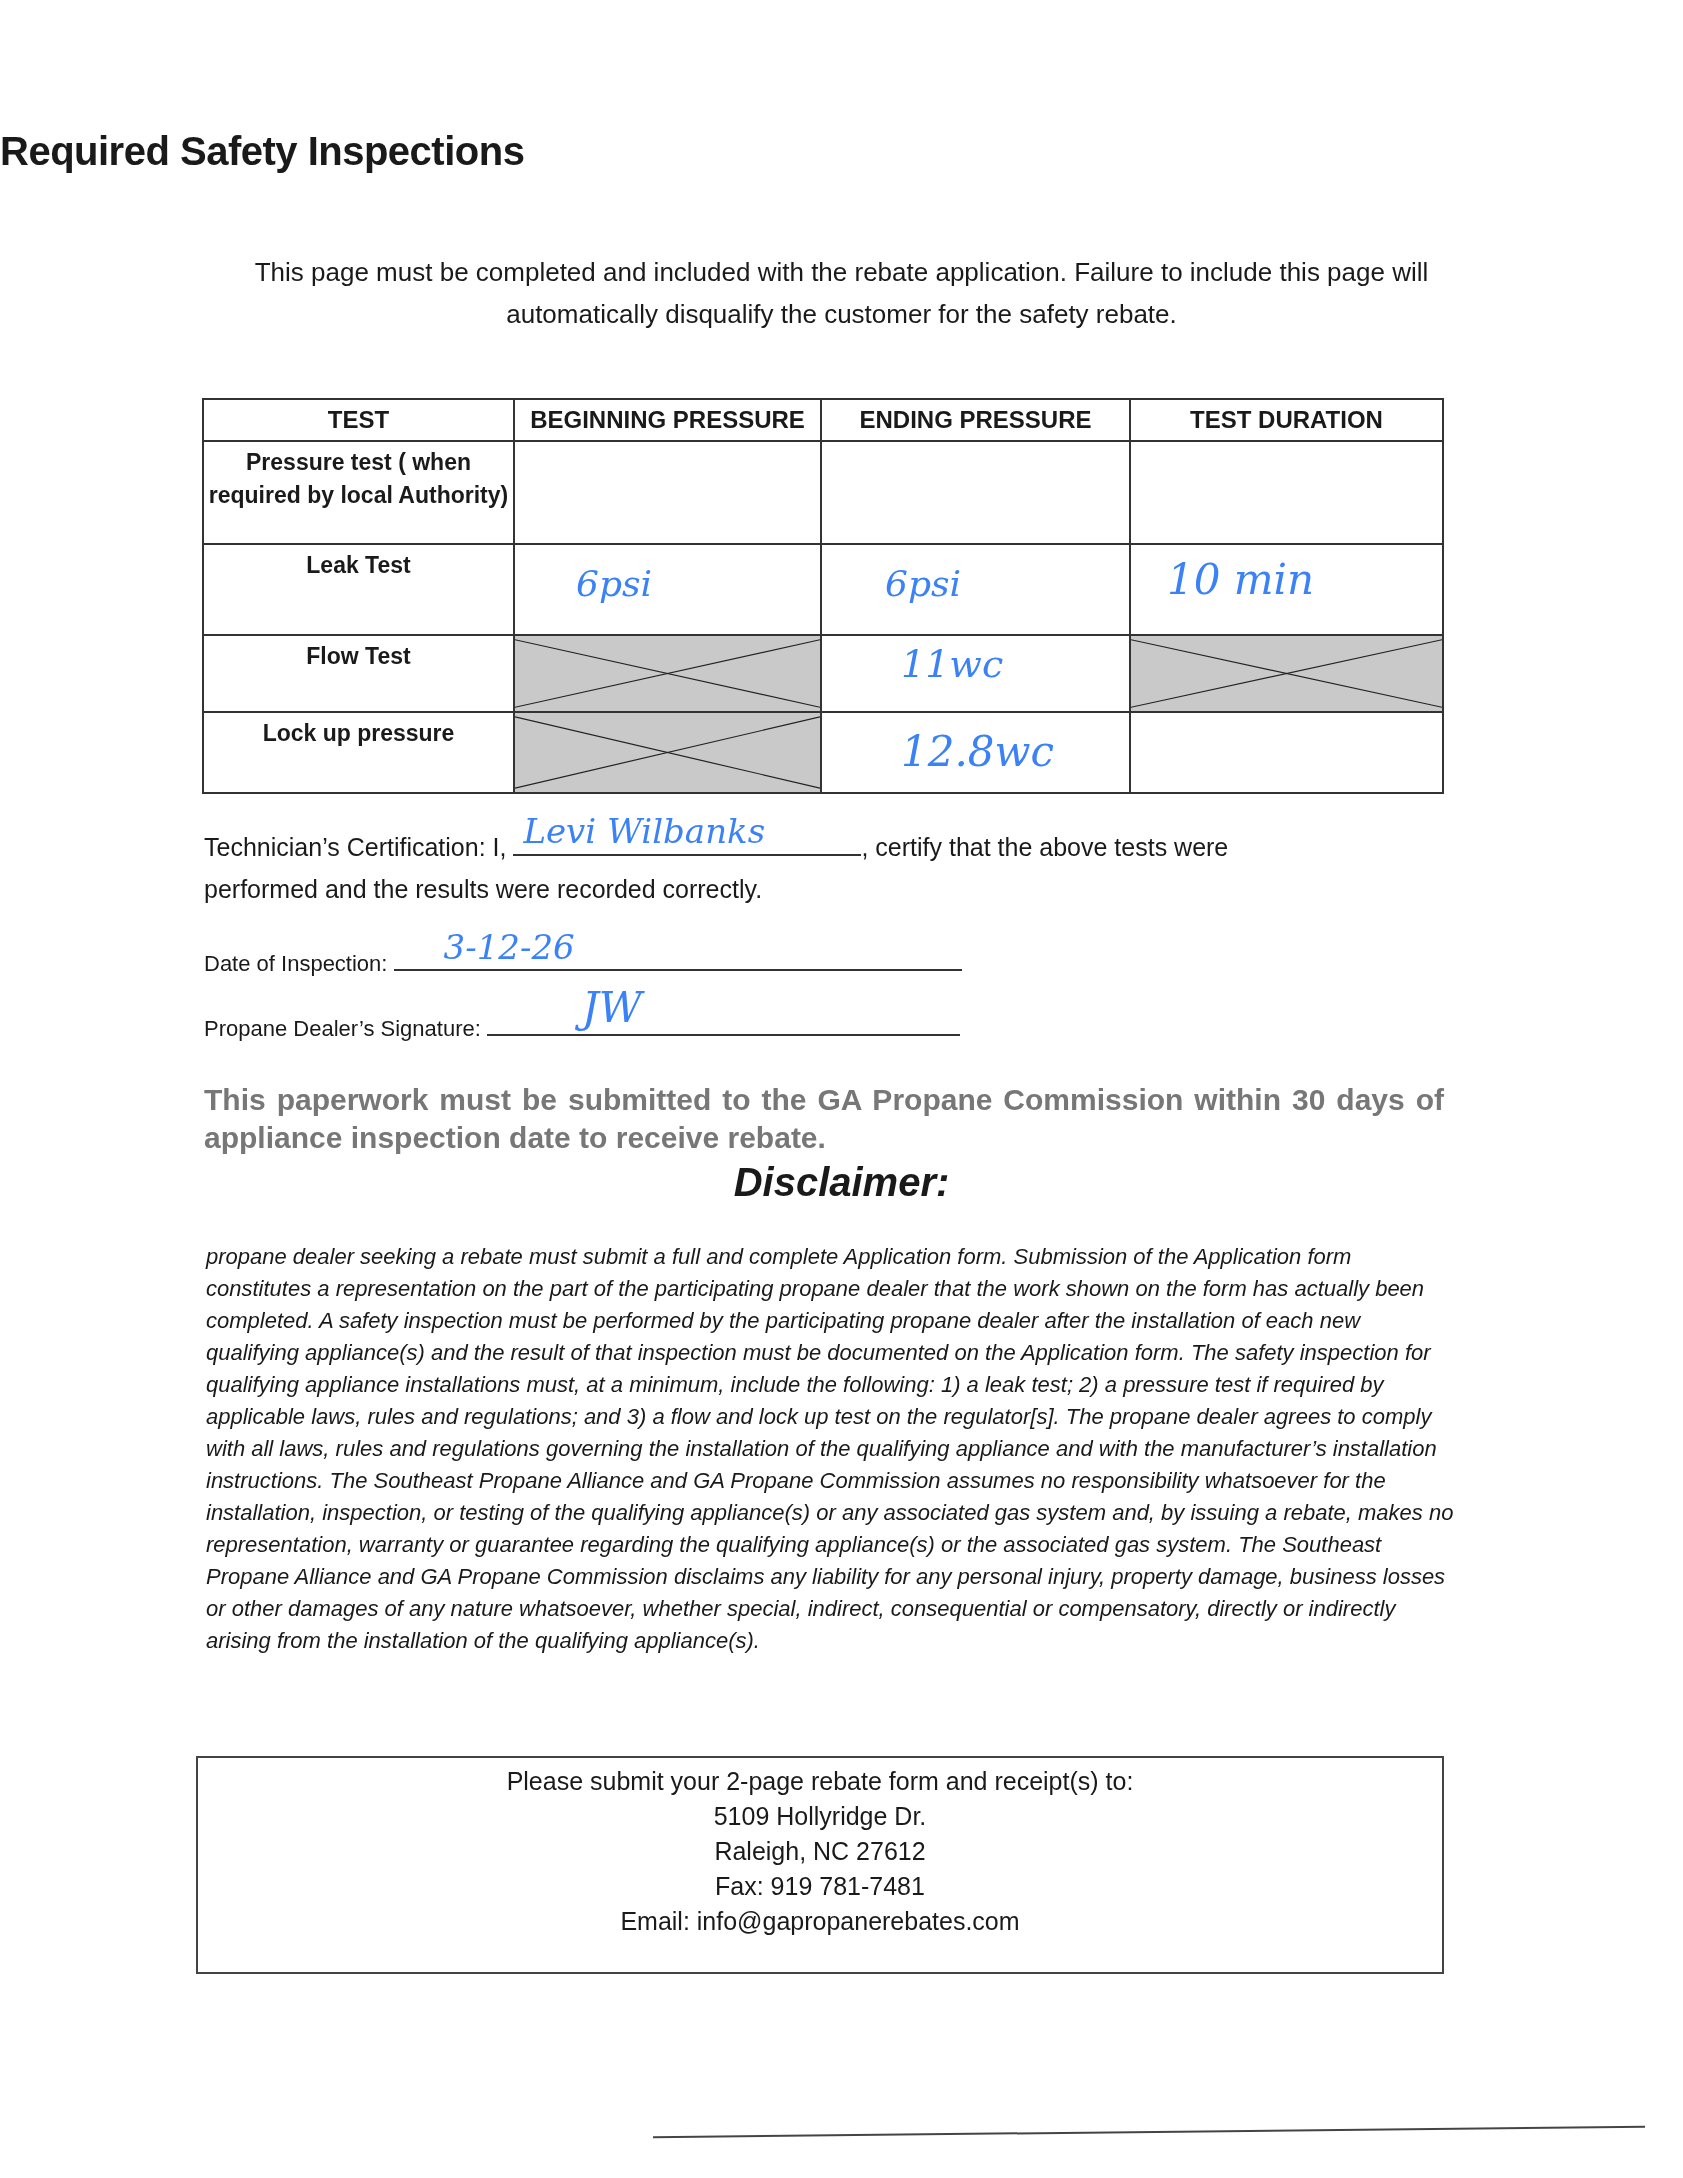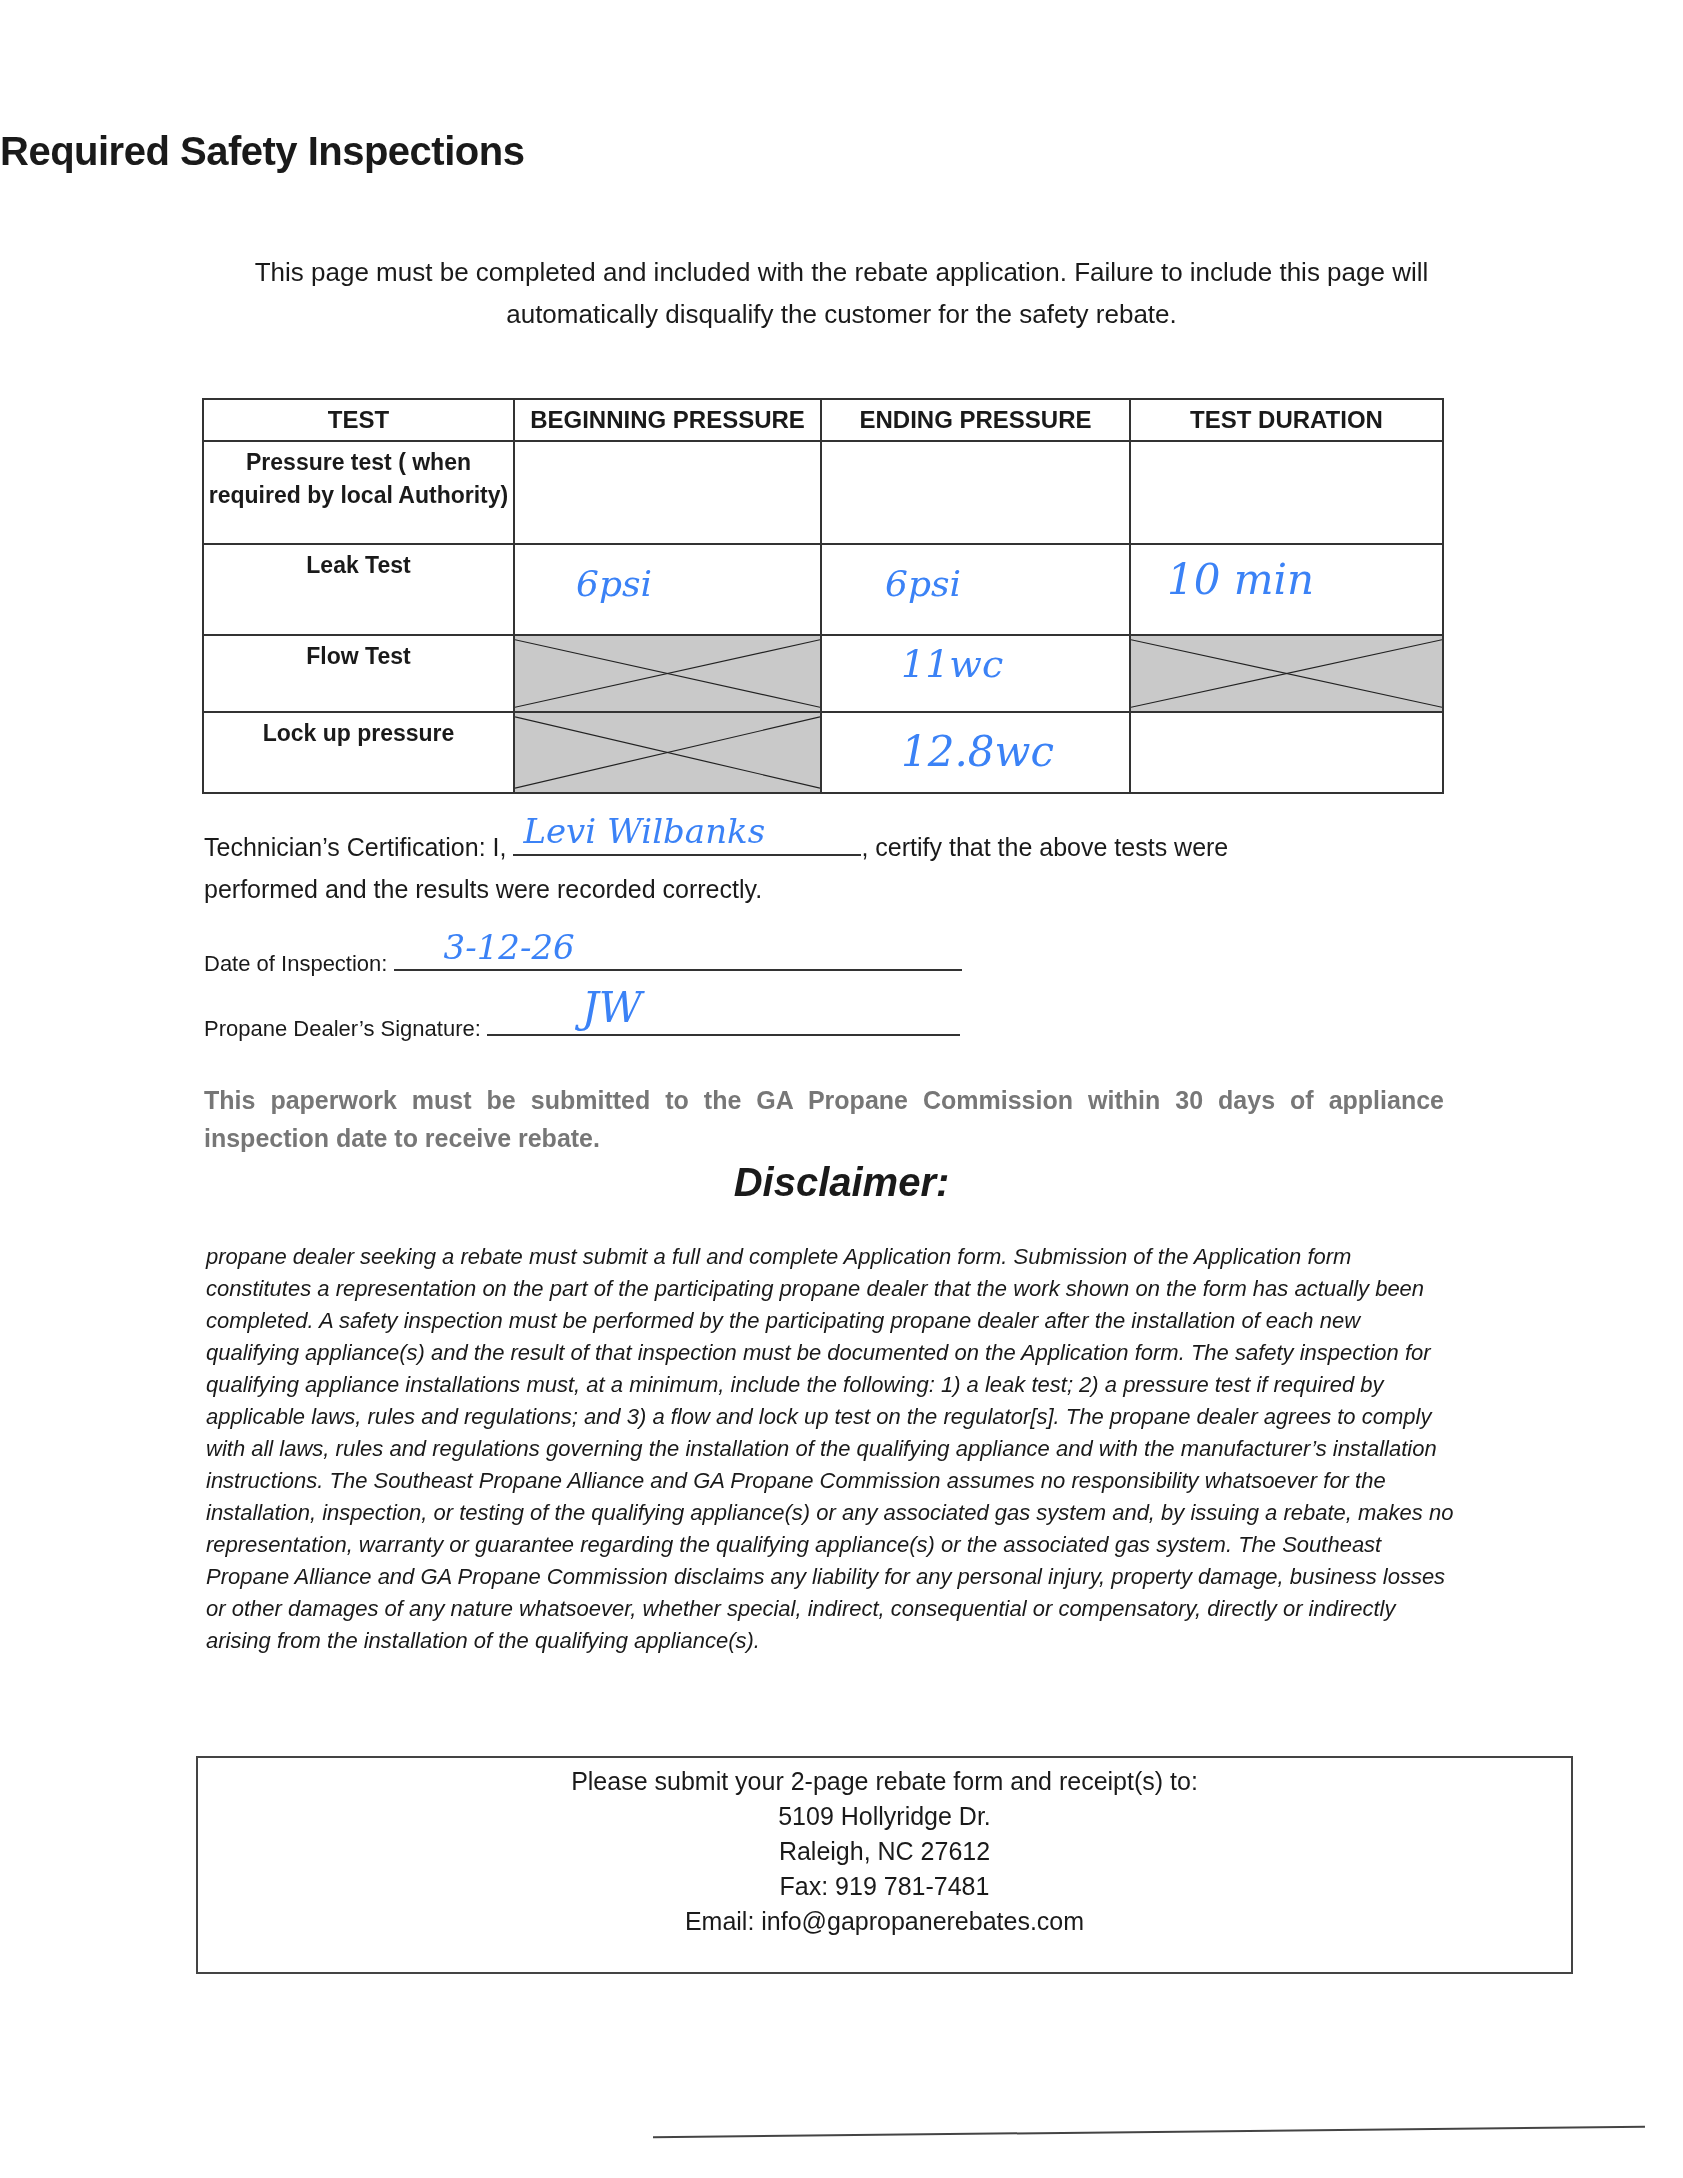--- a/index.html
+++ b/index.html
@@ -18,27 +18,27 @@
   .label-cell { text-align: center; font-weight: bold; font-size: 23px; line-height: 33px; padding-top: 4px; }
   .val-cell { position: relative; }
   .hand { position: absolute; font-family: "DejaVu Serif", serif; font-style: italic;
           color: #3b82f6; font-weight: normal; }
   .hatched { background: #c9c9c9; position: relative; }
   .hatched svg { position: absolute; inset: 0; width: 100%; height: 100%; }
   .cert { position: absolute; left: 204px; top: 822px; font-size: 25px; line-height: 42px; width: 1238px; }
   .line-field { display: inline-block; border-bottom: 2px solid #333; position: relative; vertical-align: baseline; }
   .line-field .hand { bottom: 2px; }
   .row-field { position: absolute; left: 204px; font-size: 22px; }
-  .notice { position: absolute; left: 204px; top: 1081px; width: 1240px; font-size: 25px; line-height: 38px;
+  .notice { position: absolute; left: 204px; top: 1081px; width: 1240px; font-size: 30px; line-height: 38px;
             color: #777; font-weight: bold; text-align: justify; }
   .disc-head { position: absolute; left: 0; width: 1683px; top: 1160px; text-align: center;
                font-size: 40px; font-weight: bold; font-style: italic; }
   .disc-body { position: absolute; left: 206px; top: 1241px; width: 1252px; font-size: 22px;
                line-height: 32px; font-style: italic; }
-  .submit-box { position: absolute; left: 196px; top: 1756px; width: 1377px; height: 218px;
+  .submit-box { position: absolute; left: 196px; top: 1756px; width: 1248px; height: 218px;
                 border: 2px solid #444; text-align: center; font-size: 25px; line-height: 35px;
                 padding-top: 6px; box-sizing: border-box; }
   .bottom-rule { position: absolute; left: 653px; top: 2131px; width: 992px; height: 2px; background: #444; transform: rotate(-0.6deg); }
 </style>
 </head>
 <body>
 
 <div class="page">
 
   <div class="title">Required Safety Inspections</div>

